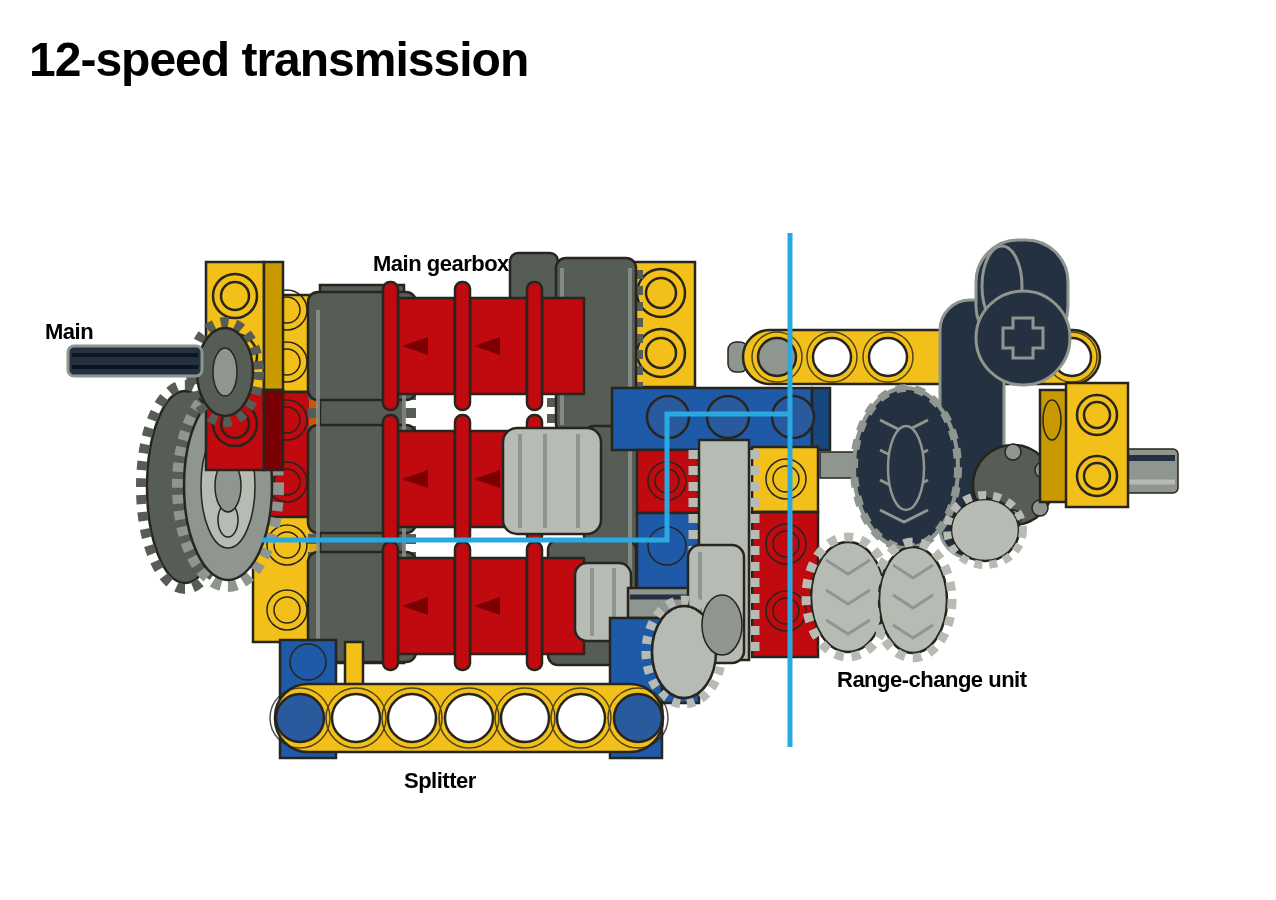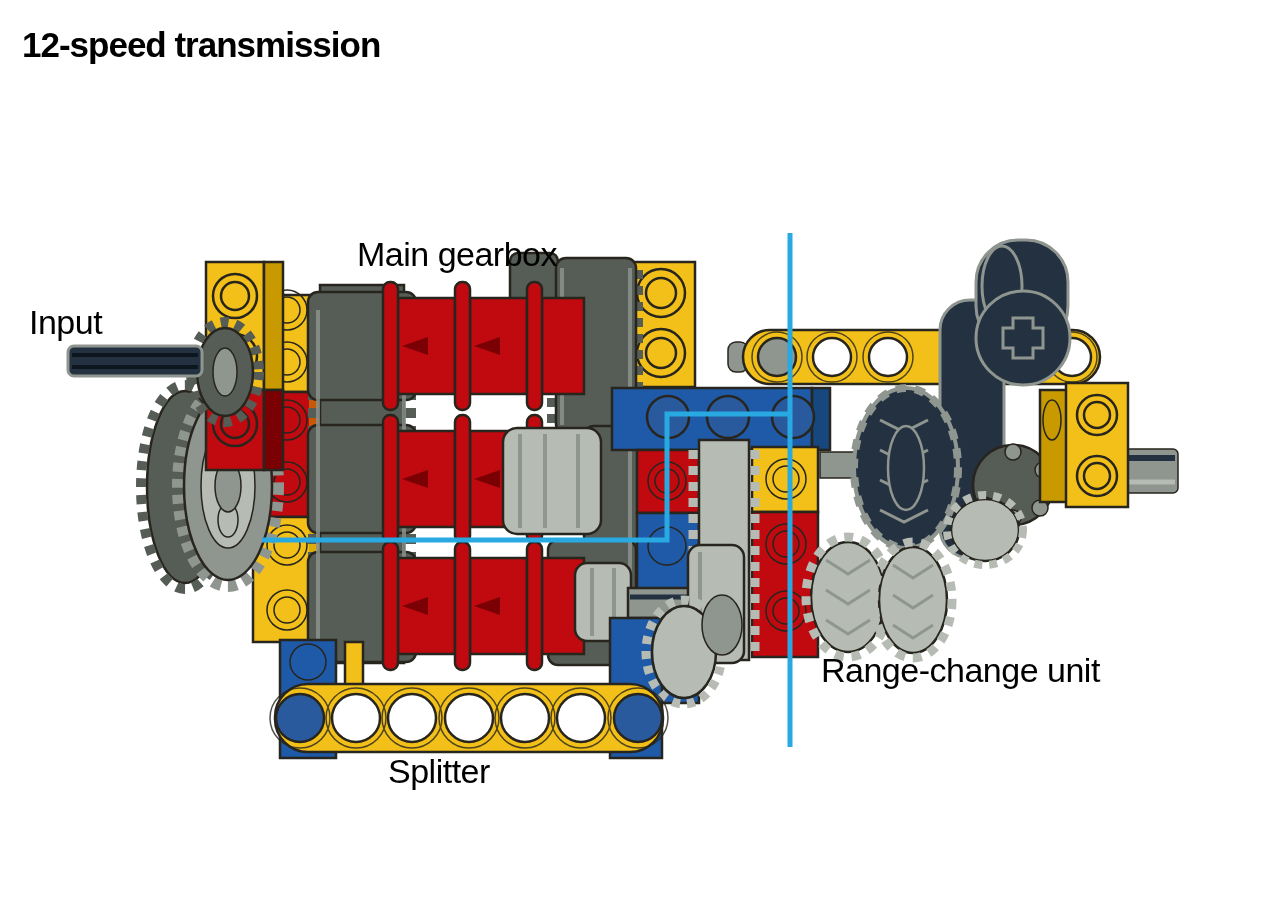--- a/index.html
+++ b/index.html
@@ -2,25 +2,25 @@
 <html style="--background: #ffffff; --text: #000000; --annotation: #29a9e2; --yellow: #f2c018; --yellow_shade: #c89a00; --red: #c00a10; --red_shade: #7a0004; --blue: #1e5aa8; --blue_shade: #16477f; --blue_stud: #2a5a9e; --navy: #243140; --gray_dark: #565c56; --gray_mid: #8f958f; --gray_light: #b6bcb4; --outline: #27251d;"><head>
 <meta charset="utf-8">
 <style>
   html,body{margin:0;padding:0;}
   body{
     width:1276px;height:900px;position:relative;overflow:hidden;
     background:var(--background,#fff);
     font-family:"Liberation Sans","DejaVu Sans",sans-serif;
   }
   .page-title{
-    position:absolute;left:13px;top:16px;margin:9px;
-    font-size:35px;font-weight:bold;color:var(--text,#000);letter-spacing:-1px;
+    position:absolute;left:13px;top:16px;margin:16px;
+    font-size:48px;font-weight:bold;color:var(--text,#000);letter-spacing:-1px;
   }
   .part-label{
-    position:absolute;margin:0;font-size:34px;font-weight:normal;color:var(--text,#000);
+    position:absolute;margin:16px;font-size:22px;font-weight:bold;color:var(--text,#000);
     letter-spacing:-0.5px;white-space:nowrap;
   }
   #label-input{left:29px;top:303px;}
   #label-main-gearbox{left:357px;top:235px;}
   #label-splitter{left:388px;top:752px;}
   #label-range{left:821px;top:651px;}
   svg{position:absolute;left:0;top:0;}
   .oln{stroke:var(--outline,#27251d);stroke-width:2.5;}
   .thin{stroke:var(--outline,#27251d);stroke-width:1.5;}
 </style>
@@ -315,16 +315,16 @@
         <circle cx="1097" cy="415" r="13"></circle>
       <circle cx="1097" cy="476" r="20"></circle>
         <circle cx="1097" cy="476" r="13"></circle>
     </g>
   </g>
 
   <polyline fill="none" stroke="var(--annotation)" stroke-width="5" points="262,540 667,540 667,414 788,414"></polyline>
   <polyline fill="none" stroke="var(--annotation)" stroke-width="5" points="790,233 790,747"></polyline>
 </svg>
 
-<p class="part-label" id="label-input">Input</p>
+<p class="part-label" id="label-input">Main</p>
 <p class="part-label" id="label-main-gearbox">Main gearbox</p>
 <p class="part-label" id="label-splitter">Splitter</p>
 <p class="part-label" id="label-range">Range-change unit</p>
 
 </body></html>

